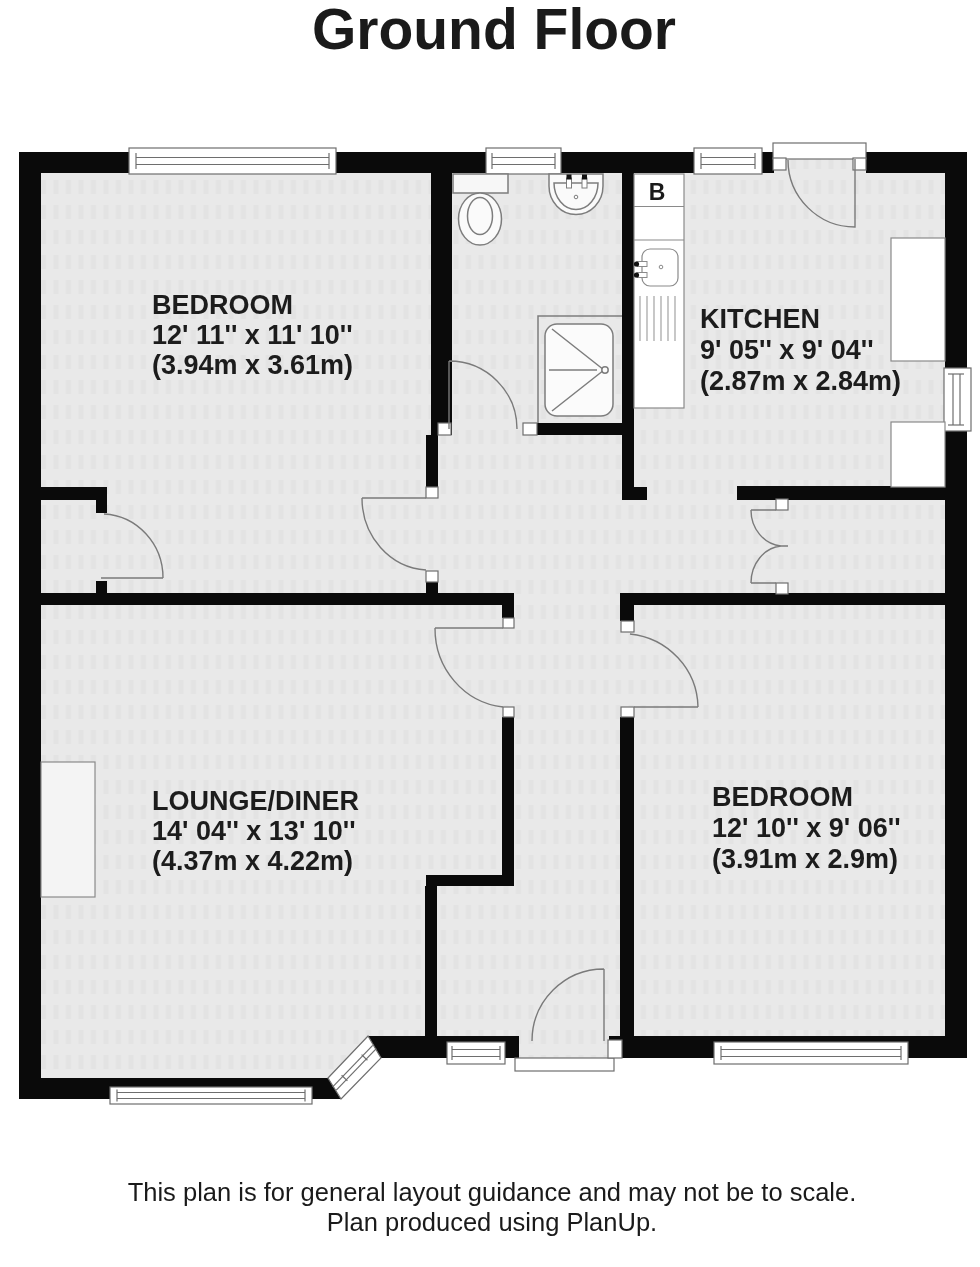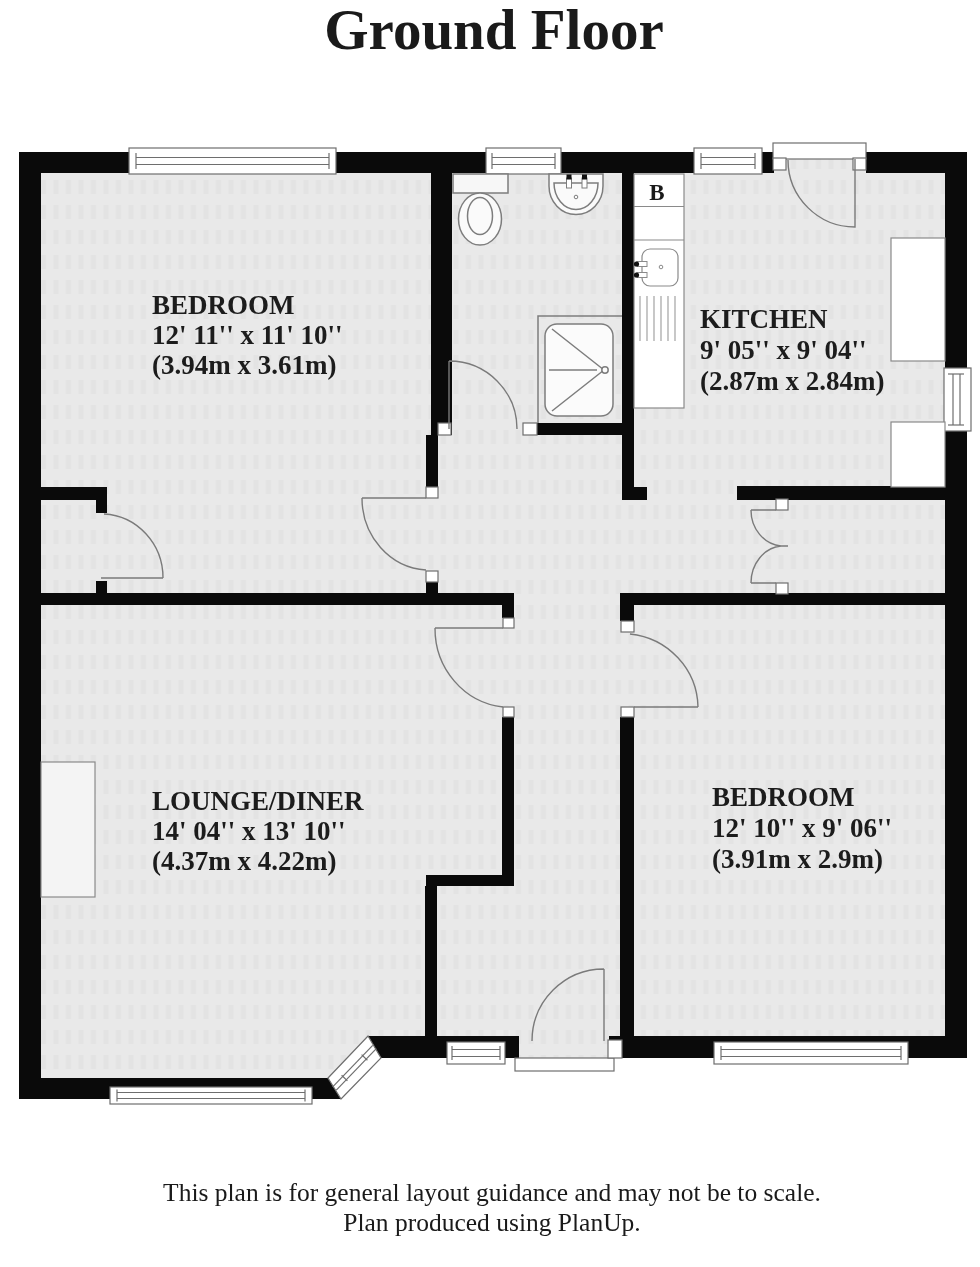--- a/index.html
+++ b/index.html
@@ -1,16 +1,16 @@
 <!DOCTYPE html>
 <html><head>
 <meta charset="utf-8">
 <style>
 html,body{margin:0;padding:0;background:#ffffff;}
-#page{width:980px;height:1267px;position:relative;font-family:Liberation Serif, serif;}
+#page{width:980px;height:1267px;position:relative;font-family:Liberation Sans, sans-serif;}
 svg{display:block;} #page{will-change:transform;} text{-webkit-font-smoothing:antialiased;}
 </style>
 </head>
 <body>
 <div id="page">
 <svg width="980" height="1267" viewBox="0 0 980 1267">
 <defs>
 <pattern id="hatch" width="12.5" height="25" patternUnits="userSpaceOnUse">
 <rect width="12.5" height="25" fill="#e9e9e9"></rect>
 <rect x="3.5" y="5" width="5" height="14" fill="#e3e3e3"></rect>

